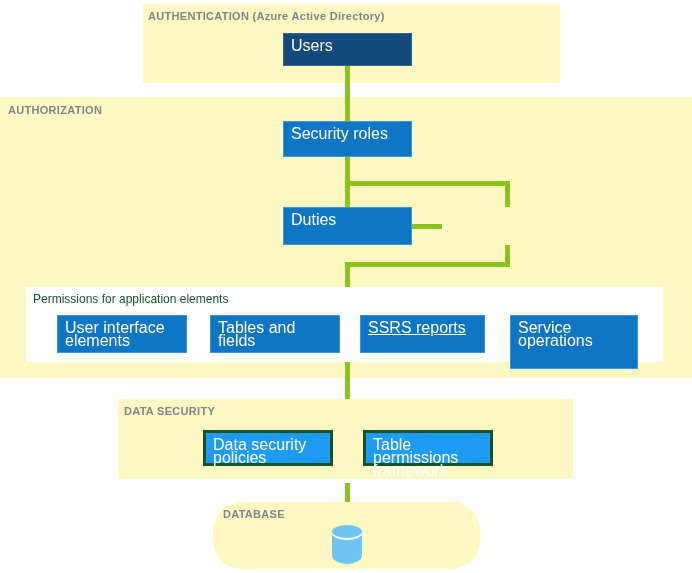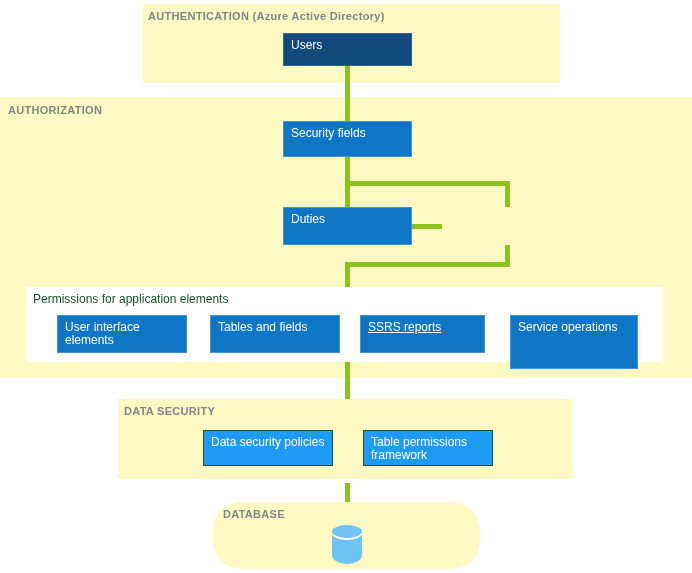--- a/index.html
+++ b/index.html
@@ -8,26 +8,26 @@
     background:#ffffff; overflow:hidden;
     font-family:"Liberation Sans", sans-serif;
   }
   .section { position:absolute; background:#fef9c3; }
   .section-label {
     position:absolute; font-size:11px; font-weight:bold;
     color:#80858a; letter-spacing:.3px; white-space:nowrap;
   }
   .node {
     position:absolute; box-sizing:border-box;
-    color:#ffffff; font-size:12px; line-height:13px;
+    color:#ffffff; font-size:16px; line-height:13px;
     padding:5px 7px; white-space:normal;
   }
   .node.navy  { background:#14497b; border:1px solid #2d6596; }
   .node.blue  { background:#0e76c4; border:1px solid #3e93d4; }
-  .node.lblue { background:#1e9bf5; border:1px solid #14532d; }
+  .node.lblue { background:#1e9bf5; border:3px solid #14532d; }
   .panel {
     position:absolute; background:#ffffff;
   }
   .panel-title {
     position:absolute; left:7px; top:5px;
     font-size:12px; color:#14532d; white-space:nowrap;
   }
   .conn { position:absolute; background:#8cc21e; }
   
   .cyl { position:absolute; width:30px; height:40px; }
@@ -75,21 +75,21 @@
   <div class="conn" style="left:345px; top:262px; width:5px;   height:25px;"></div>
   <div class="conn" style="left:345px; top:362px; width:5px;   height:37px;"></div>
   <div class="conn" style="left:345px; top:483px; width:5px;   height:19px;"></div>
 
   <div class="panel" style="left:26px; top:287px; width:637px; height:75px;">
     <div class="panel-title">Permissions for application elements</div>
   </div>
 
   <div class="node navy" style="left:283px; top:33px; width:129px; height:33px;">Users</div>
 
-  <div class="node blue" style="left:283px; top:121px; width:129px; height:36px;">Security fields</div>
+  <div class="node blue" style="left:283px; top:121px; width:129px; height:36px;">Security roles</div>
 
   <div class="node blue" style="left:283px; top:207px; width:129px; height:38px;">Duties</div>
 
 
   <div class="node blue" style="left:57px; top:315px; width:130px; height:38px;">User interface elements</div>
 
   <div class="node blue" style="left:210px; top:315px; width:130px; height:38px;">Tables and fields</div>
 
   <div class="node blue" style="left:360px; top:315px; width:125px; height:38px;text-decoration:underline;">SSRS reports</div>
 

